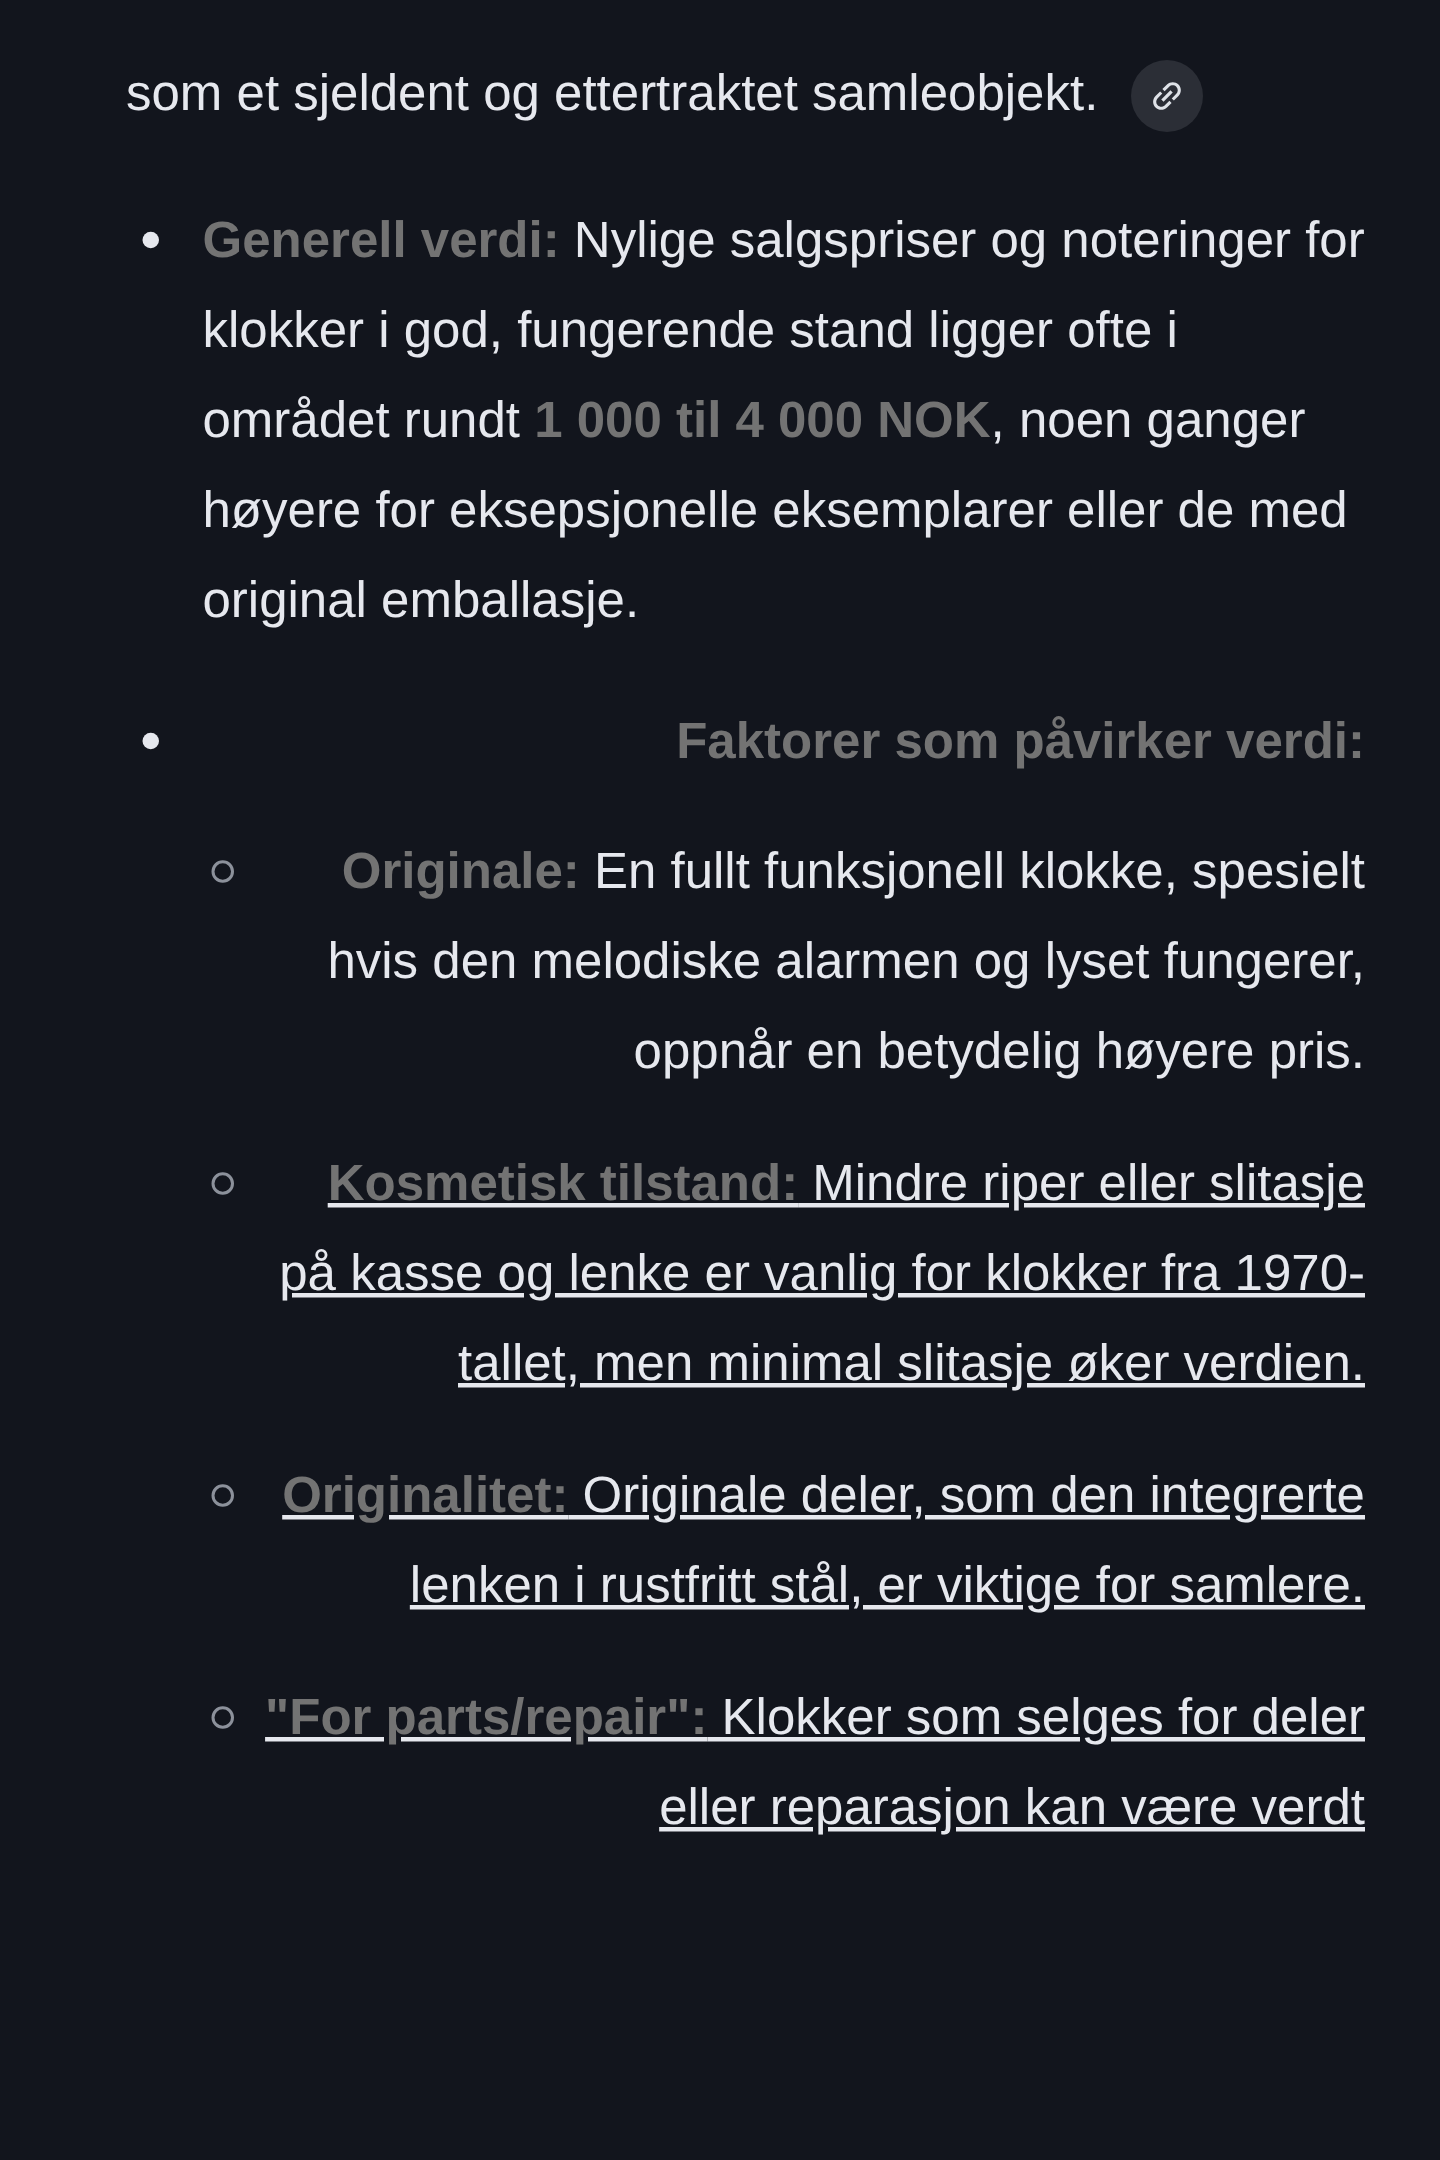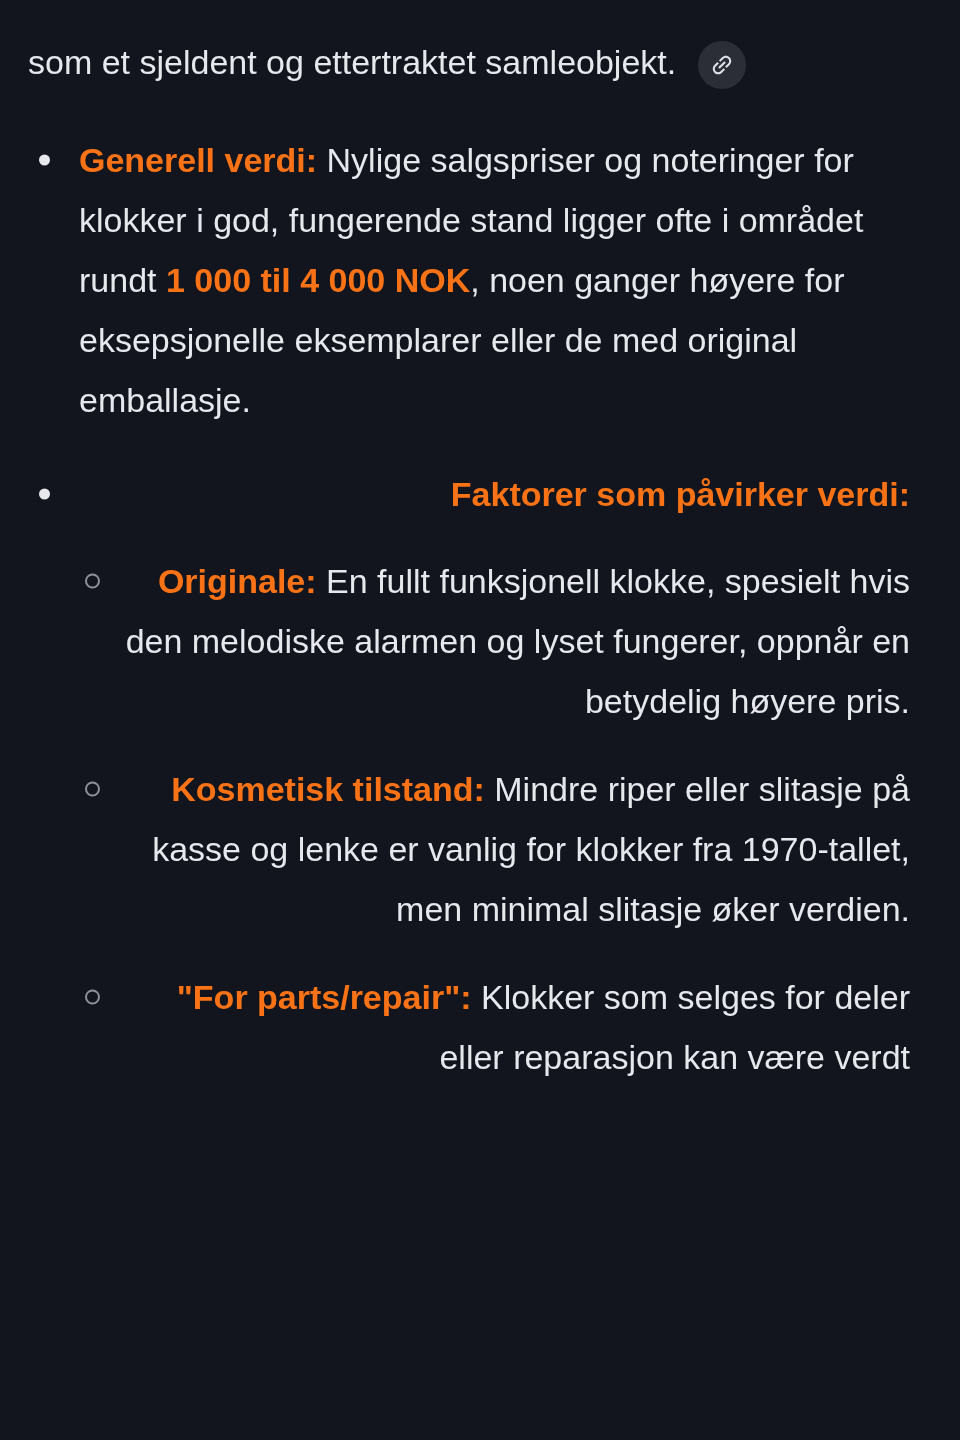--- a/index.html
+++ b/index.html
@@ -6,21 +6,21 @@
   * { margin: 0; padding: 0; box-sizing: border-box; }
   html, body { width: 960px; height: 1440px; }
   body {
     background: #12151d;
     color: #e6e8ee;
     font-family: "Liberation Sans", sans-serif;
     font-size: 34px;
     line-height: 60px;
     overflow: hidden;
   }
-  .page { padding: 32px 50px 0 28px; }
+  .page { padding: 32px 50px 0 84px; }
 
   .intro { margin-bottom: 38px; }
 
   .chip {
     display: inline-flex;
     align-items: center;
     justify-content: center;
     width: 48px;
     height: 48px;
     border-radius: 50%;
@@ -43,33 +43,33 @@
     top: 30px;
     transform: translateY(-50%);
     width: 11px;
     height: 11px;
     border-radius: 50%;
     background: #e6e8ee;
   }
 
   .l2 { margin-top: 27px; }
   .l2 > li { position: relative; padding-left: 37px; }
-  .l2 > li + li { margin-top: 28px; }
+  .l2 > li + li { margin-top: 28px; text-decoration: underline; }
   .marker-ring {
     position: absolute;
     left: 6px;
     top: 30px;
     transform: translateY(-50%);
     width: 15px;
     height: 15px;
     border-radius: 50%;
     border: 2.5px solid #8c919b;
   }
 
-  strong { font-weight: 700; color: #f97316; }
+  strong { font-weight: 700; color: #737373; }
 </style>
 </head>
 <body>
 
 <div class="page">
 
   <p class="intro">
     <span>som et sjeldent og ettertraktet samleobjekt.</span>
     <button class="chip" aria-label="source link">
       <svg viewBox="0 0 24 24">
@@ -96,20 +96,24 @@
         <li>
           <span class="marker-ring"></span>
           <p><strong>Originale:</strong><span> En fullt funksjonell klokke, spesielt hvis den melodiske alarmen og lyset fungerer, oppnår en betydelig høyere pris.</span></p>
         </li>
 
         <li>
           <span class="marker-ring"></span>
           <p><strong>Kosmetisk tilstand:</strong><span> Mindre riper eller slitasje på kasse og lenke er vanlig for klokker fra 1970-tallet, men minimal slitasje øker verdien.</span></p>
         </li>
 
+        <li>
+          <span class="marker-ring"></span>
+          <p><strong>Originalitet:</strong><span> Originale deler, som den integrerte lenken i rustfritt stål, er viktige for samlere.</span></p>
+        </li>
 
         <li>
           <span class="marker-ring"></span>
           <p><strong>"For parts/repair":</strong><span> Klokker som selges for deler eller reparasjon kan være verdt</span></p>
         </li>
 
       </ul>
     </li>
 
   </ul>

